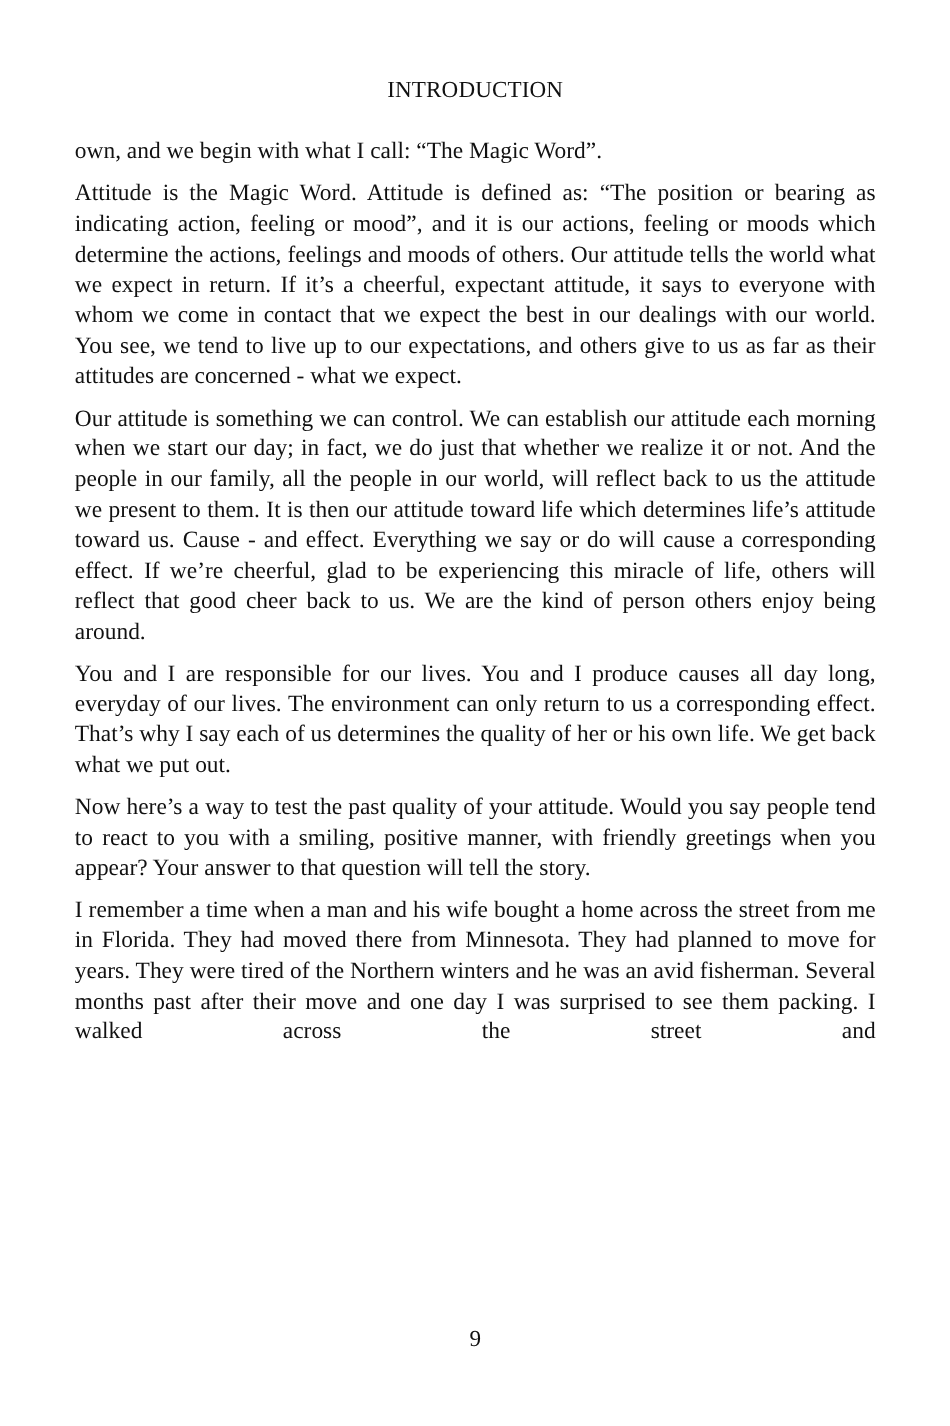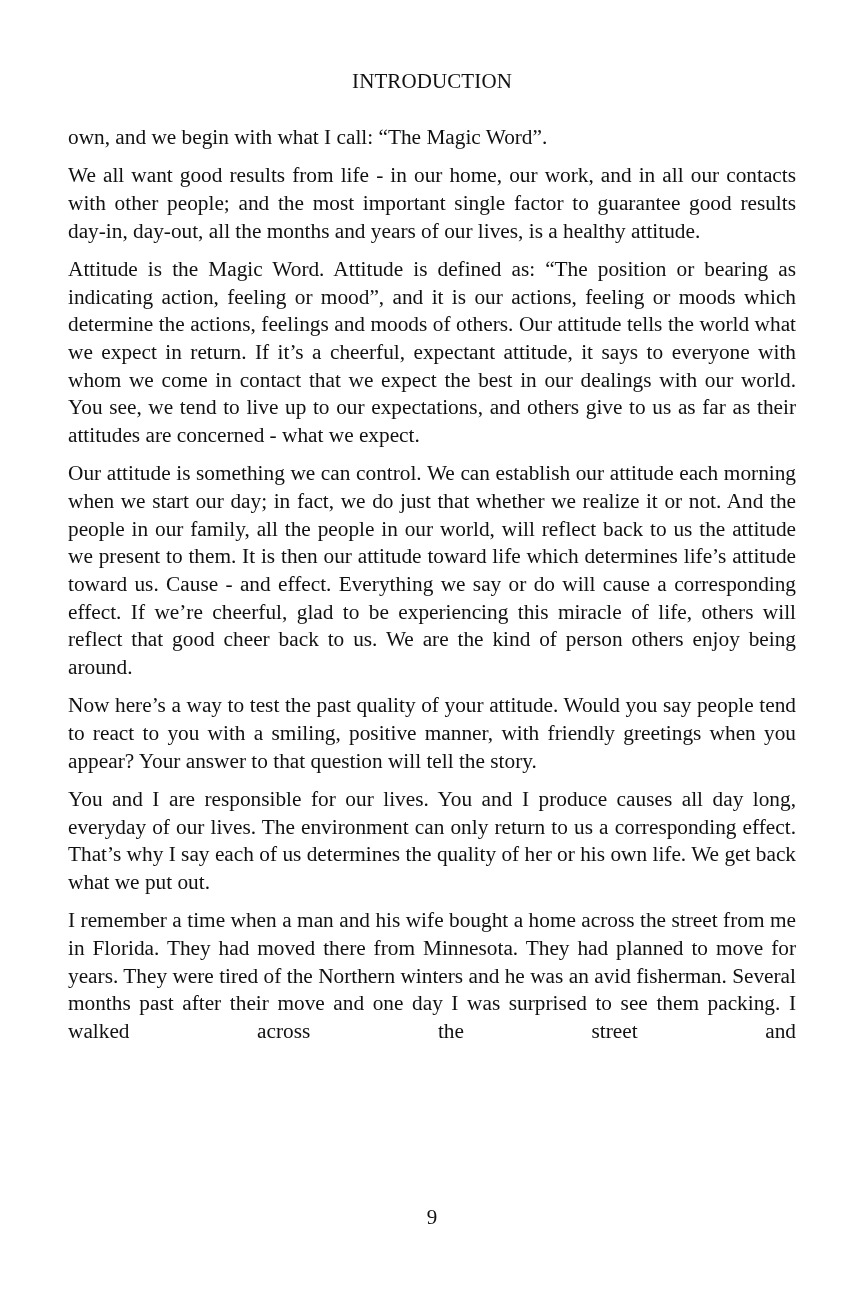--- a/index.html
+++ b/index.html
@@ -54,21 +54,20 @@
       line-height: 26px;
     }
   </style>
 </head>
 <body>
 
 <div class="running-header">INTRODUCTION</div>
 
 <div class="body-text">
   <p class="continued">own, and we begin with what I call: “The Magic Word”.</p>
-  <p>We all want good results from life - in our home, our work, and in all our contacts with other people; and the most important single factor to guarantee good results day-in, day-out, all the months and years of our lives, is a healthy attitude.</p>
   <p>Attitude is the Magic Word. Attitude is defined as: “The position or bearing as indicating action, feeling or mood”, and it is our actions, feeling or moods which determine the actions, feelings and moods of others. Our attitude tells the world what we expect in return. If it’s a cheerful, expectant attitude, it says to everyone with whom we come in contact that we expect the best in our dealings with our world. You see, we tend to live up to our expectations, and others give to us as far as their attitudes are concerned - what we expect.</p>
   <p>Our attitude is something we can control. We can establish our attitude each morning when we start our day; in fact, we do just that whether we realize it or not. And the people in our family, all the people in our world, will reflect back to us the attitude we present to them. It is then our attitude toward life which determines life’s attitude toward us. Cause - and effect. Everything we say or do will cause a corresponding effect. If we’re cheerful, glad to be experiencing this miracle of life, others will reflect that good cheer back to us. We are the kind of person others enjoy being around.</p>
+  <p>You and I are responsible for our lives. You and I produce causes all day long, everyday of our lives. The environment can only return to us a corresponding effect. That’s why I say each of us determines the quality of her or his own life. We get back what we put out.</p>
   <p>Now here’s a way to test the past quality of your attitude. Would you say people tend to react to you with a smiling, positive manner, with friendly greetings when you appear? Your answer to that question will tell the story.</p>
-  <p>You and I are responsible for our lives. You and I produce causes all day long, everyday of our lives. The environment can only return to us a corresponding effect. That’s why I say each of us determines the quality of her or his own life. We get back what we put out.</p>
   <p class="last-para">I remember a time when a man and his wife bought a home across the street from me in Florida. They had moved there from Minnesota. They had planned to move for years. They were tired of the Northern winters and he was an avid fisherman. Several months past after their move and one day I was surprised to see them packing. I walked across the street and</p>
 </div>
 
 <div class="page-number">9</div>
 
 </body></html>

